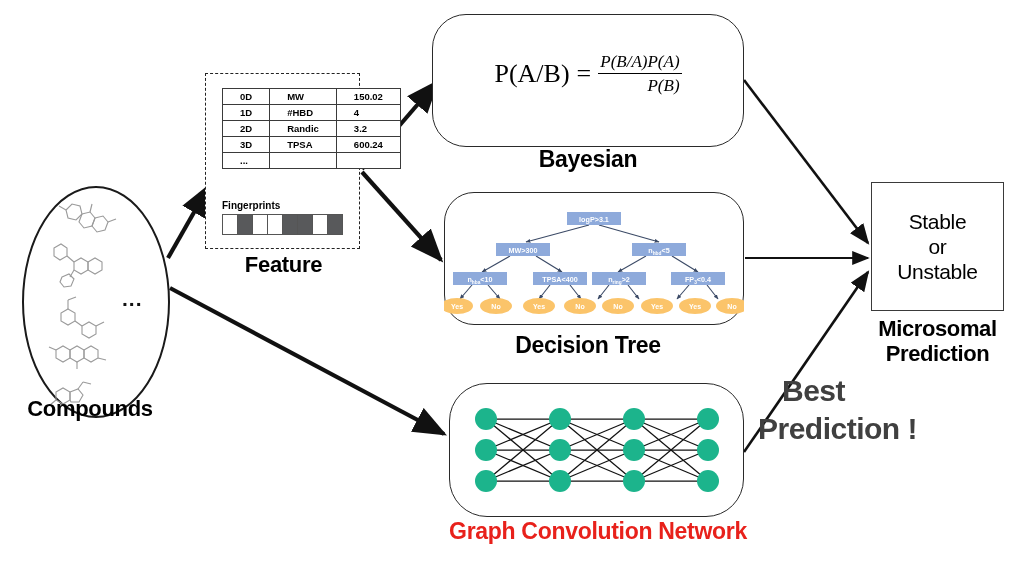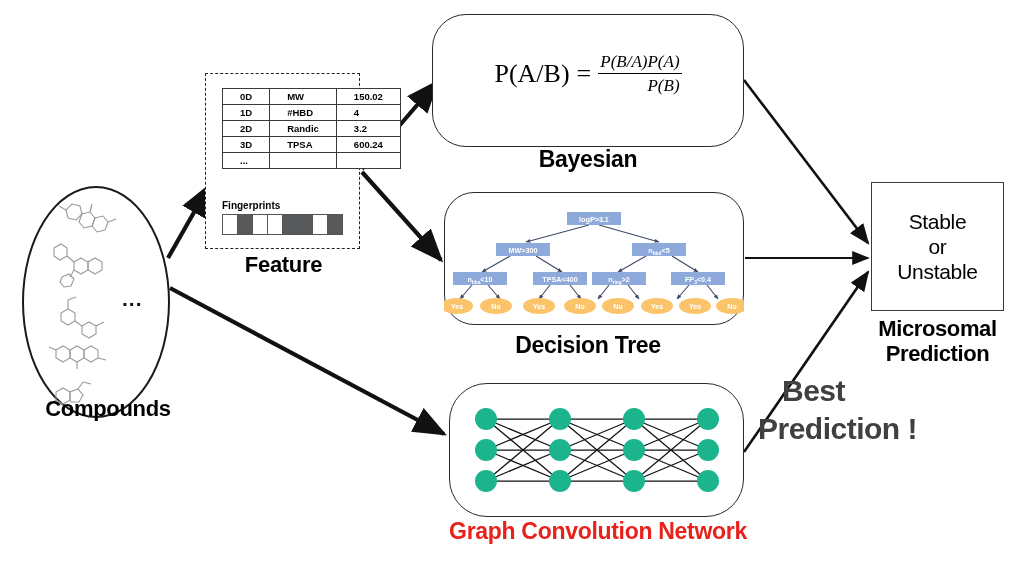--- a/index.html
+++ b/index.html
@@ -3,21 +3,21 @@
 <meta charset="utf-8">
 <style>
   html,body{margin:0;padding:0;background:#fff;}
   body{width:1024px;height:569px;position:relative;overflow:hidden;
        font-family:"Liberation Sans", sans-serif;color:#000;}
   .abs{position:absolute;}
 
   
   #compounds-ellipse{left:22px;top:186px;width:148px;height:232px;
       border:2.5px solid #1a1a1a;border-radius:50%;box-sizing:border-box;}
-  #compounds-label{left:20px;top:396px;width:176px;text-align:center;
+  #compounds-label{left:2px;top:396px;width:176px;text-align:center;
       font-size:22px;font-weight:bold;letter-spacing:-0.3px;}
   #compound-dots{left:122px;top:287px;font-size:21px;font-weight:bold;color:#111;letter-spacing:1px;}
 
   
   #feature-box{left:205px;top:73px;width:155px;height:176px;
       border:1.7px dashed #222;box-sizing:border-box;background:#fff;}
   #feature-table{position:absolute;left:222px;top:88px;width:121px;
       border-collapse:collapse;font-size:9.5px;font-weight:bold;background:#fff;}
   #feature-table td{border:1px solid #3a3a3a;padding:2px 17px;height:11px;line-height:11px;}
   #feature-table td.c0{width:18px;}

